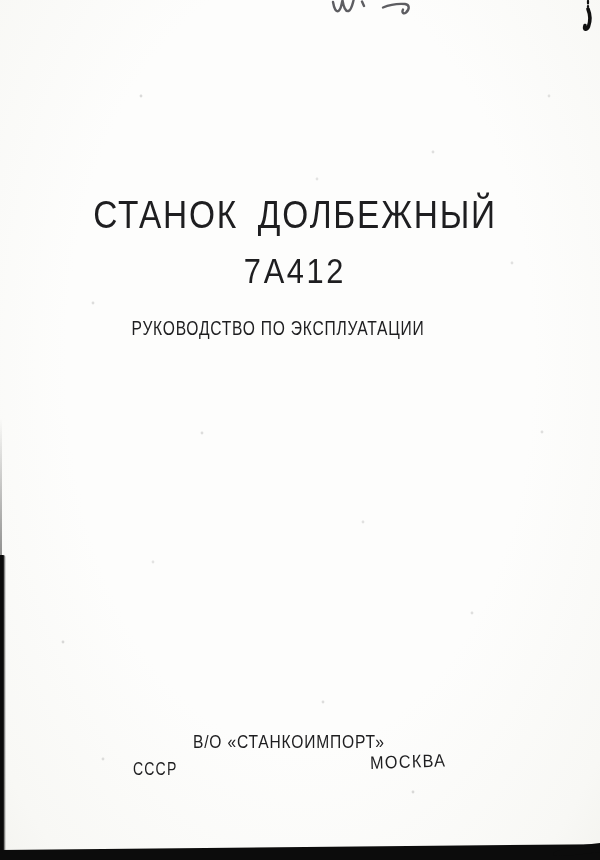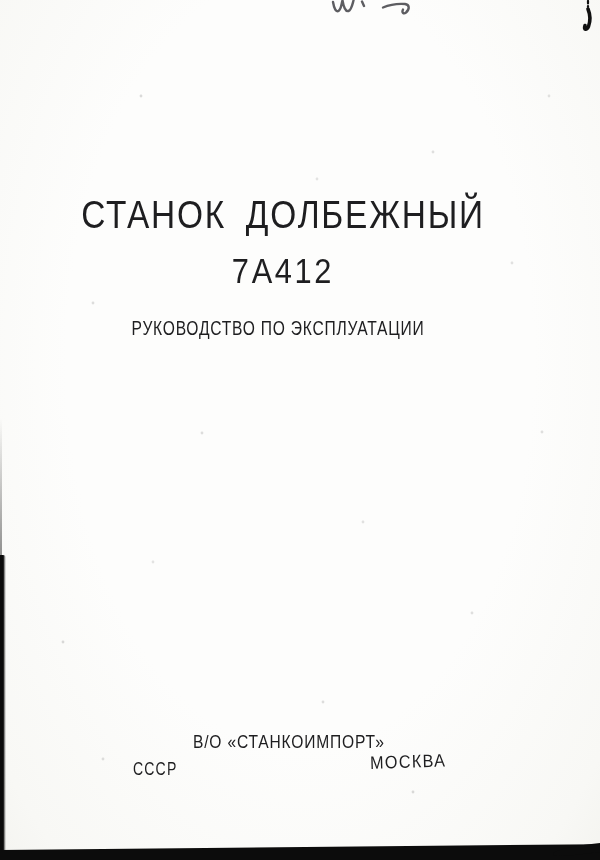--- a/index.html
+++ b/index.html
@@ -19,21 +19,21 @@
     inset: 0;
     background: radial-gradient(ellipse at 50% 42%, #fdfdfc 55%, #f8f8f5 90%, #f4f4f0 100%);
     overflow: hidden;
   }
   .ink { color: #1e1e20; }
 
   
   .title-block {
     position: absolute;
     top: 196px;
-    left: 4px;
+    left: 16px;
     width: 558px;
     text-align: center;
   }
   .title-line1 {
     font-size: 38px;
     font-weight: 400;
     line-height: 1;
     letter-spacing: 2px;
     word-spacing: 10px;
     white-space: nowrap;

